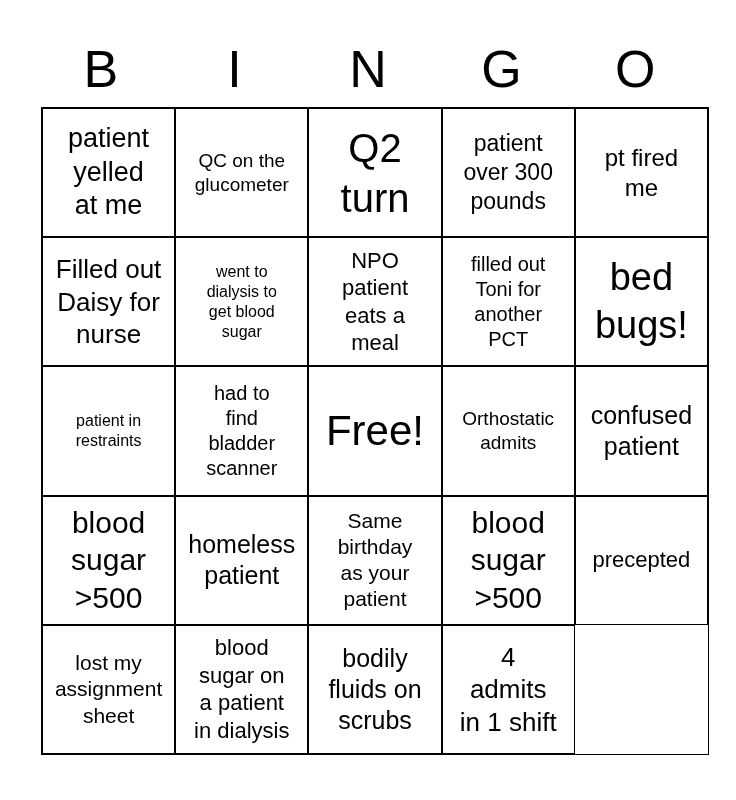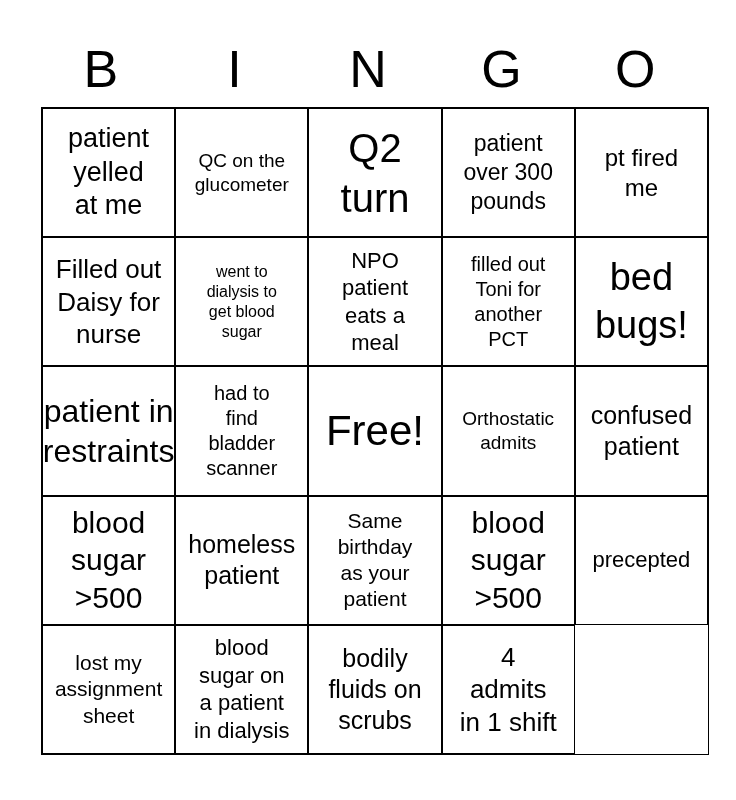--- a/index.html
+++ b/index.html
@@ -56,21 +56,21 @@
     box-sizing: border-box;
     white-space: pre-line;
     line-height: 1.25;
     overflow: hidden;
     cursor: pointer;
     background: #ffffff;
   }
   
   .r1c1{font-size:27px} .r1c2{font-size:19px} .r1c3{font-size:40px} .r1c4{font-size:23px} .r1c5{font-size:24px}
   .r2c1{font-size:26px} .r2c2{font-size:16px} .r2c3{font-size:22px} .r2c4{font-size:20px} .r2c5{font-size:38px}
-  .r3c1{font-size:32px} .r3c2{font-size:20px} .r3c3{font-size:42px; line-height:1.1} .r3c4{font-size:19px} .r3c5{font-size:25px}
+  .r3c1{font-size:16px} .r3c2{font-size:20px} .r3c3{font-size:42px; line-height:1.1} .r3c4{font-size:19px} .r3c5{font-size:25px}
   .r4c1{font-size:30px} .r4c2{font-size:25px} .r4c3{font-size:21px} .r4c4{font-size:30px} .r4c5{font-size:22px}
   .r5c1{font-size:21px} .r5c2{font-size:22px} .r5c3{font-size:21px} .r5c4{font-size:25px} .r5c5{font-size:26px}
 </style>
 </head>
 <body>
 
 <div class="page">
 
   <div class="title-row">
     <div class="title-letter">B</div>

